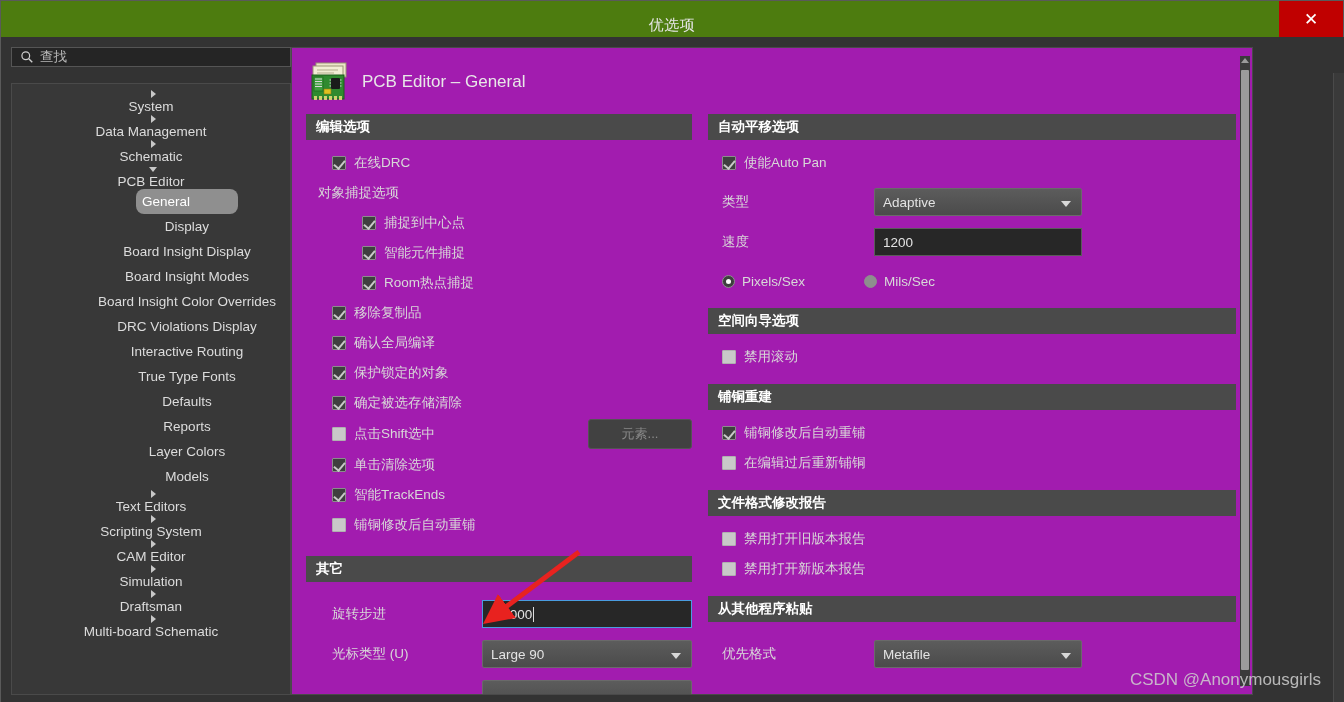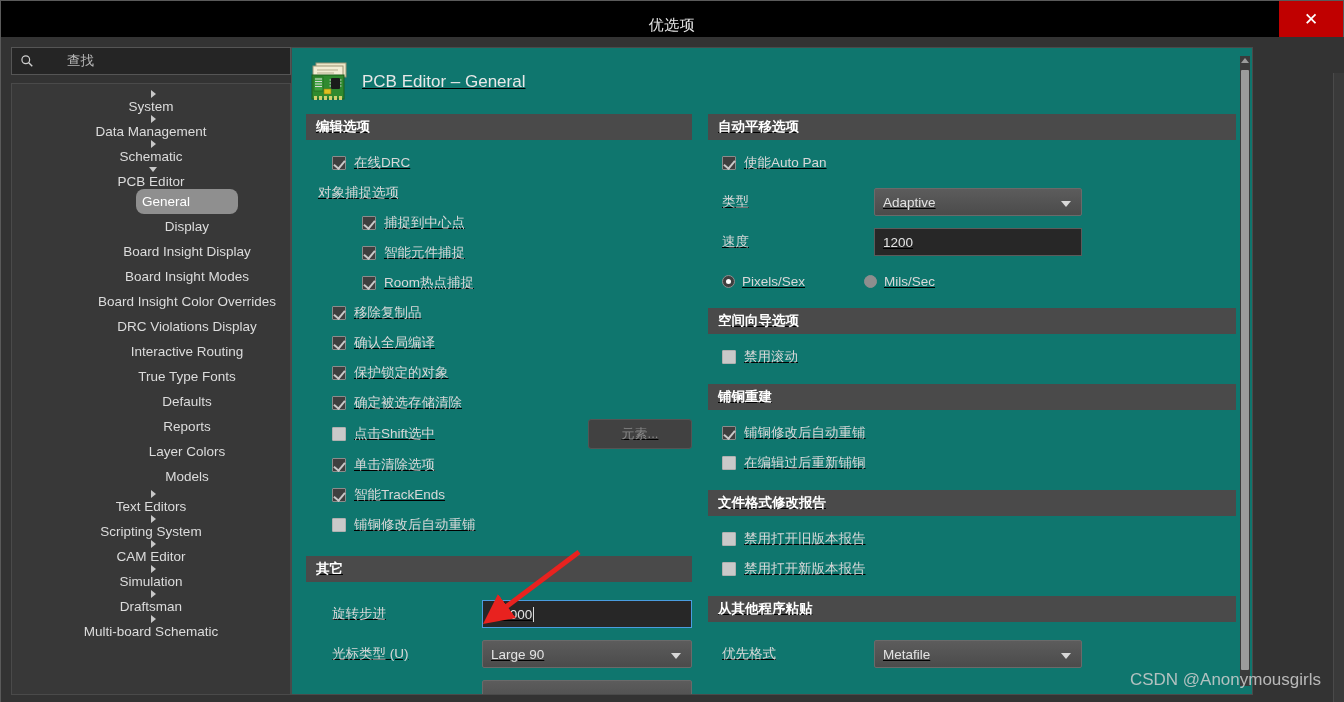--- a/index.html
+++ b/index.html
@@ -17,21 +17,21 @@
     position: absolute; left: 0; top: 0;
     width: 1344px; height: 702px;
     background: #333333;
     border-top: 1px solid #5a5a5a;
     border-left: 1px solid #5a5a5a;
     border-right: 1px solid #5a5a5a;
   }
   .titlebar {
     position: relative;
     height: 48px;
-    background: #000000;
+    background: #4d7c0f;
     display: flex; align-items: center; justify-content: center;
   }
   .title-text {
     color: #e6e6e6; font-size: 15px; letter-spacing: .5px;
   }
   .close-btn {
     position: absolute; right: 0; top: 0;
     width: 64px; height: 36px;
     background: #c00000;
     color: #ffffff;
@@ -47,26 +47,25 @@
     background: #333333;
   }
 
   
   .nav-pane {
     position: absolute; left: 10px; top: 10px;
     width: 280px; height: 648px;
   }
   .search-box {
     position: relative;
-    height: 28px;
+    height: 20px;
     background: #252525;
     border: 1px solid #555555;
     display: flex; align-items: center;
     padding-left: 8px;
-    gap: 27px;
   }
   .search-icon { width: 14px; height: 14px; margin-right: 6px; flex: none; }
   .search-ph { color: #b9b9b9; font-size: 13.5px; }
 
   .tree {
     position: absolute; left: 0; top: 36px;
     width: 280px; height: 612px;
     background: #383838;
     border: 1px solid #4a4a4a;
     overflow: hidden;
@@ -102,24 +101,23 @@
     background: #8f8f8f; color: #ffffff;
     display: inline-block; line-height: 25px; height: 25px;
   }
   .tree-row.child.selected { }
   .tree-row.child .tl { display:inline-block; line-height:25px; height:25px; }
 
   
   .content {
     position: absolute; left: 290px; top: 10px;
     width: 962px; height: 648px;
-    background: #0f766e;
+    background: #a21caf;
     border: 1px solid #4a4a4a;
     overflow: hidden;
-    text-decoration: underline;
   }
   .content-header {
     display: flex; align-items: center;
     padding: 14px 0 12px 18px;
   }
   .pcb-icon { width: 38px; height: 40px; flex: none; margin-right: 14px; }
   .content-title { color: #e8e8e8; font-size: 17px; }
 
   .panes { display: flex; padding: 0 16px 0 14px; gap: 16px; }
   .pane { width: 398px; }

